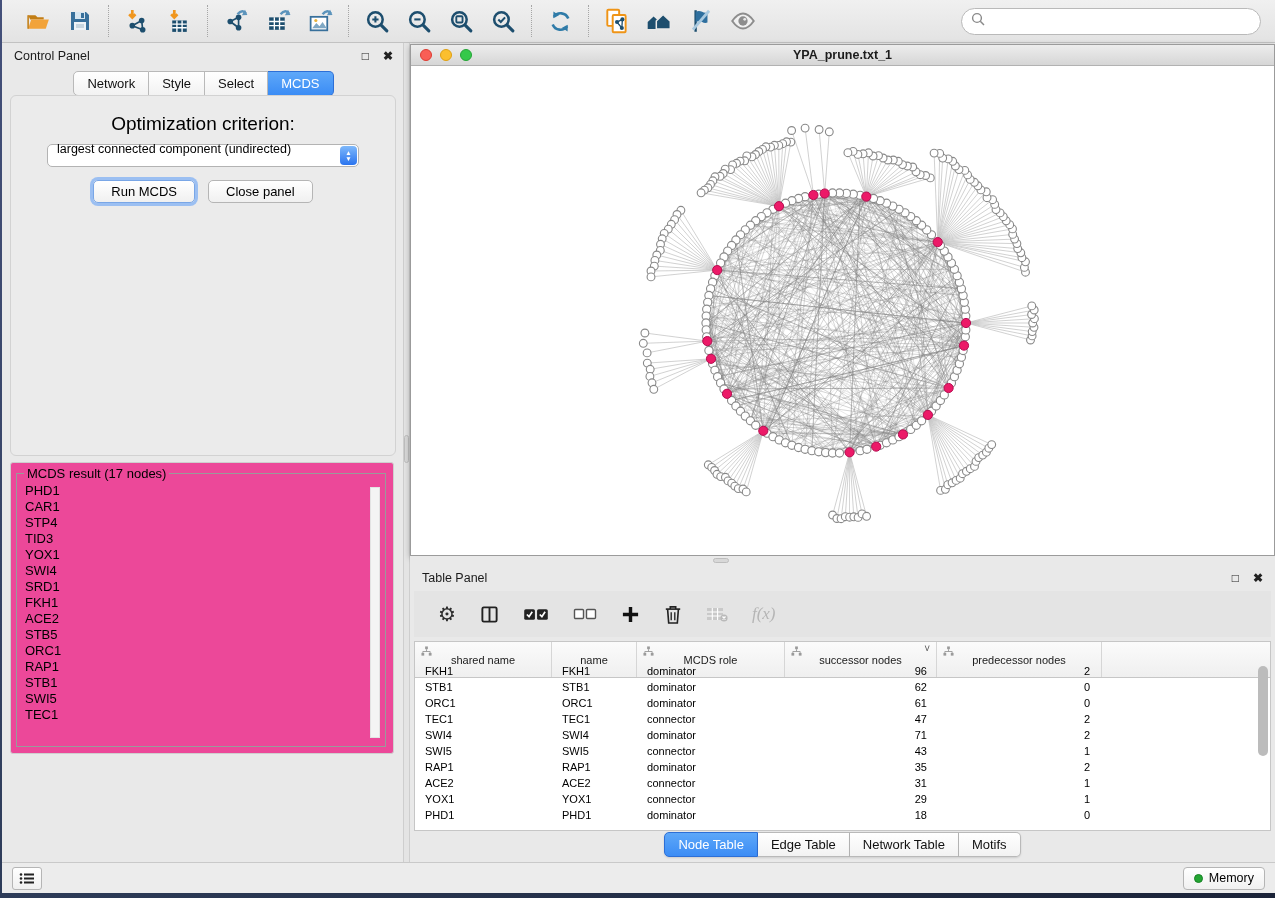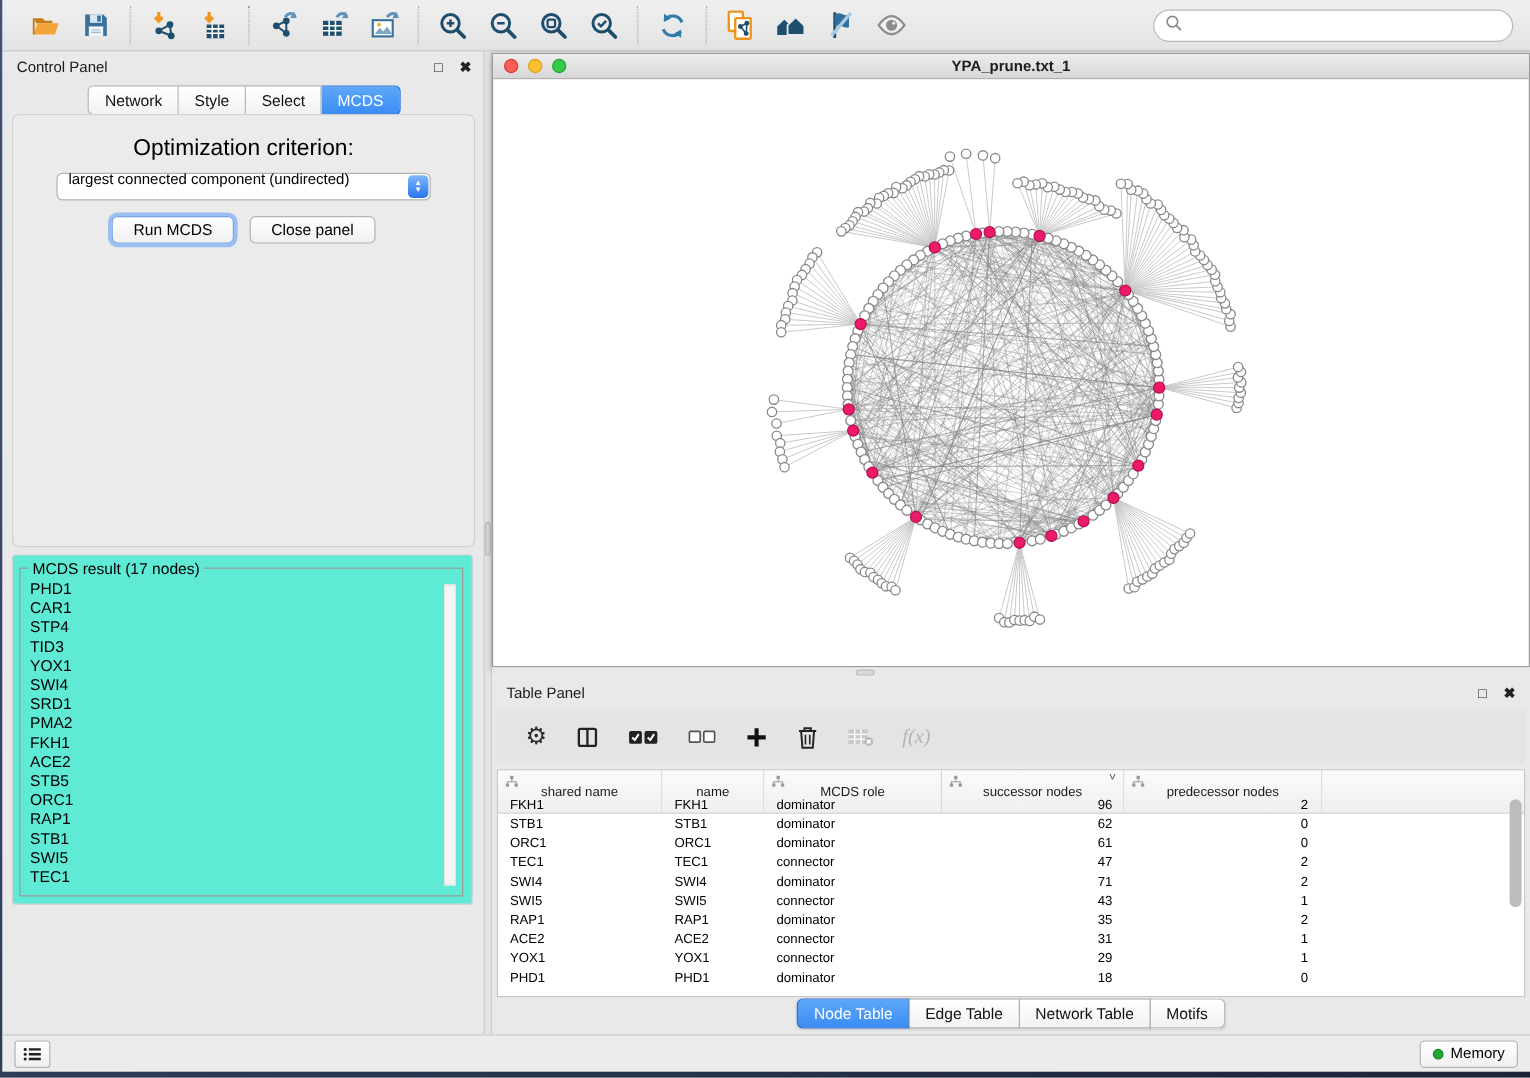--- a/index.html
+++ b/index.html
@@ -34,21 +34,21 @@
   .opt-label{margin-top:17px;text-align:center;font-size:19px;color:#000;}
   .select{position:relative;margin:9px auto 0;width:312px;height:23px;background:#fff;border:1px solid #b3b3b3;
           border-radius:5px;display:flex;align-items:center;padding:0 24px 13px 9px;font-size:12.5px;color:#000;}
   .select .stepper{position:absolute;right:1px;top:1px;bottom:1px;width:17px;border-radius:4px;
           background:linear-gradient(#7fb9fb,#2a74ef);color:#fff;display:flex;flex-direction:column;
           align-items:center;justify-content:center;font-size:6.5px;line-height:6px;}
   .btn-row{display:flex;justify-content:center;gap:13px;margin-top:13px;}
   .btn{height:23px;padding:0 17px;background:linear-gradient(#ffffff,#f0f0f0);border:1px solid #b5b5b5;
        border-radius:5px;font-size:13px;color:#000;font-family:"Liberation Sans",sans-serif;}
   .btn.focused{box-shadow:0 0 0 3px rgba(90,155,248,.55);border-color:#79a6e6;}
-  .result-card{position:absolute;left:8px;right:11px;top:419px;height:292px;background:#5eead4;
+  .result-card{position:absolute;left:8px;right:11px;top:419px;height:292px;background:#ec4899;
                border:1px solid #cfcfcf;border-radius:3px;}
   .result-card fieldset{position:absolute;left:5px;right:7px;top:3px;bottom:6px;border:1px solid #9a9a9a;}
   .result-card legend{font-size:13px;margin-left:7px;padding:0 3px;color:#000;}
   .result-list{position:absolute;left:8px;top:2px;right:24px;bottom:4px;overflow:hidden;font-size:13px;line-height:16px;color:#000;}
   .result-scroll{position:absolute;right:5px;top:6px;bottom:8px;width:10px;background:#f4f4f4;border:1px solid #e3e3e3;}
 
   
   .vsplit{position:absolute;left:401px;top:43px;width:7px;bottom:31px;background:#e4e4e4;
           border-left:1px solid #cecece;border-right:1px solid #cecece;}
   .vgrip{position:absolute;top:392px;left:0px;width:5px;height:28px;background:#d8d8d8;border:1px solid #bdbdbd;border-radius:3px;}
@@ -297,21 +297,20 @@
       <fieldset>
         <legend>MCDS result (17 nodes)</legend>
         <div class="result-list">
             <div>PHD1</div>
             <div>CAR1</div>
             <div>STP4</div>
             <div>TID3</div>
             <div>YOX1</div>
             <div>SWI4</div>
             <div>SRD1</div>
-            <div>PMA2</div>
             <div>FKH1</div>
             <div>ACE2</div>
             <div>STB5</div>
             <div>ORC1</div>
             <div>RAP1</div>
             <div>STB1</div>
             <div>SWI5</div>
             <div>TEC1</div>
           </div>
         <div class="result-scroll"></div>

